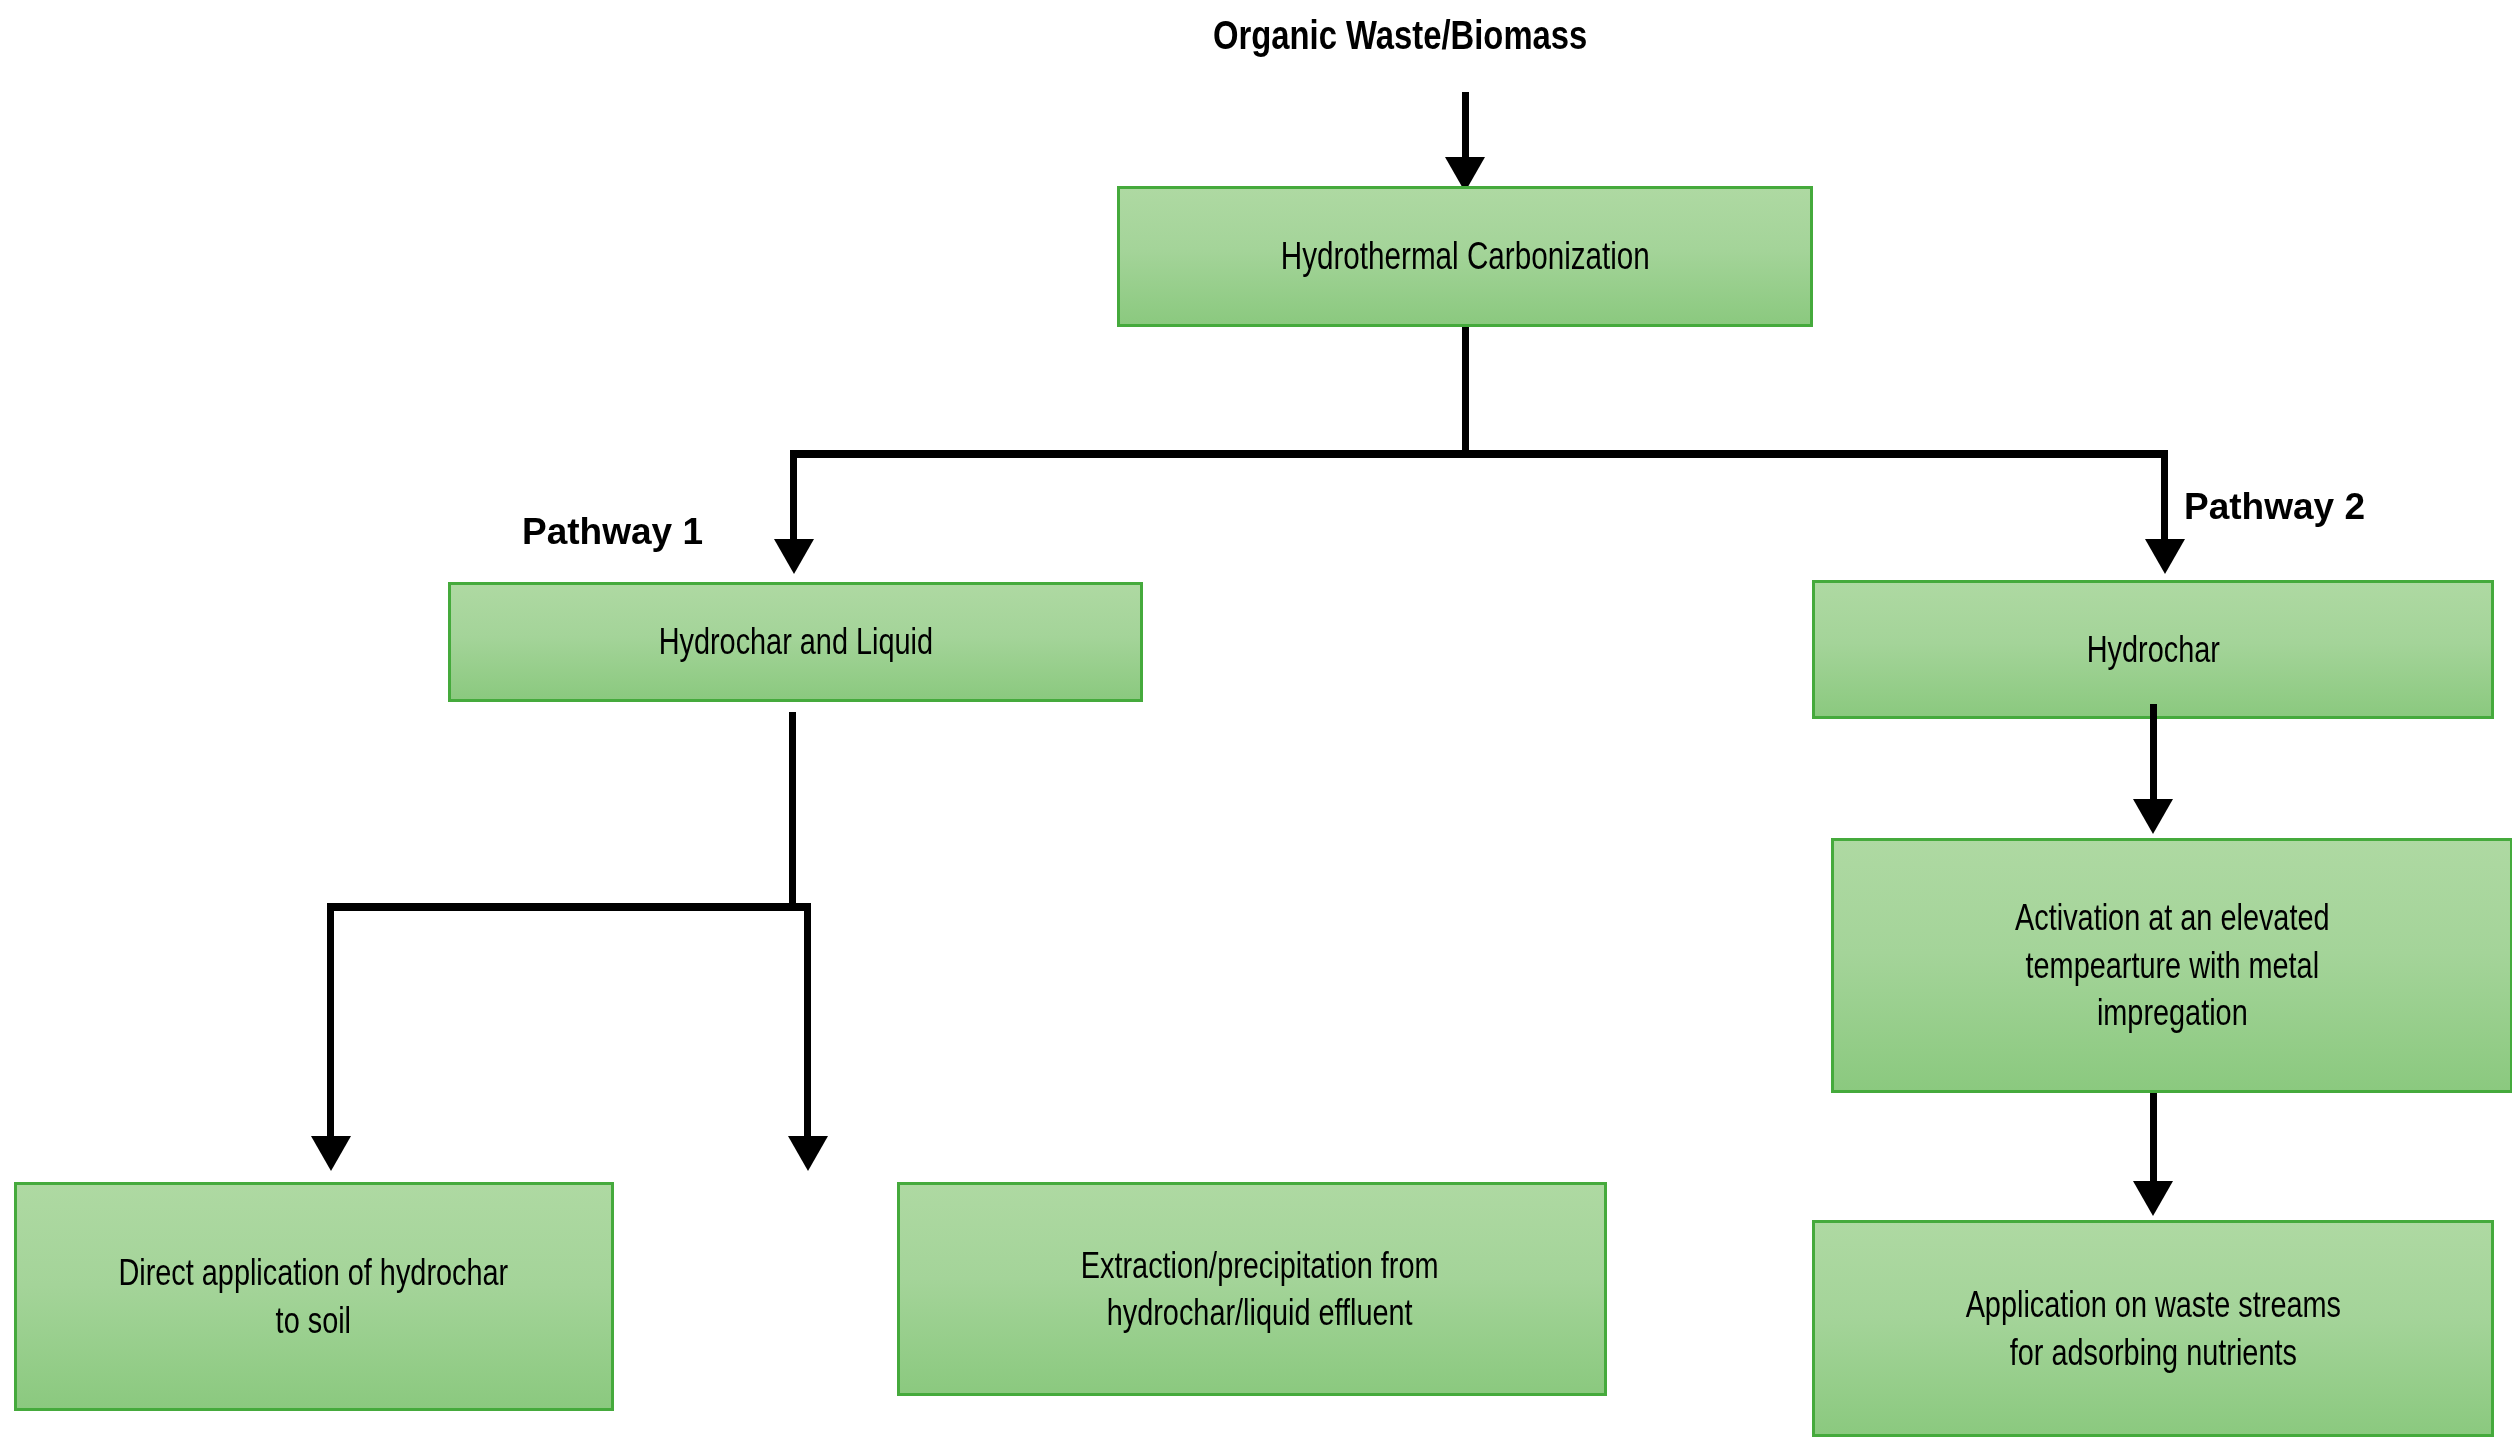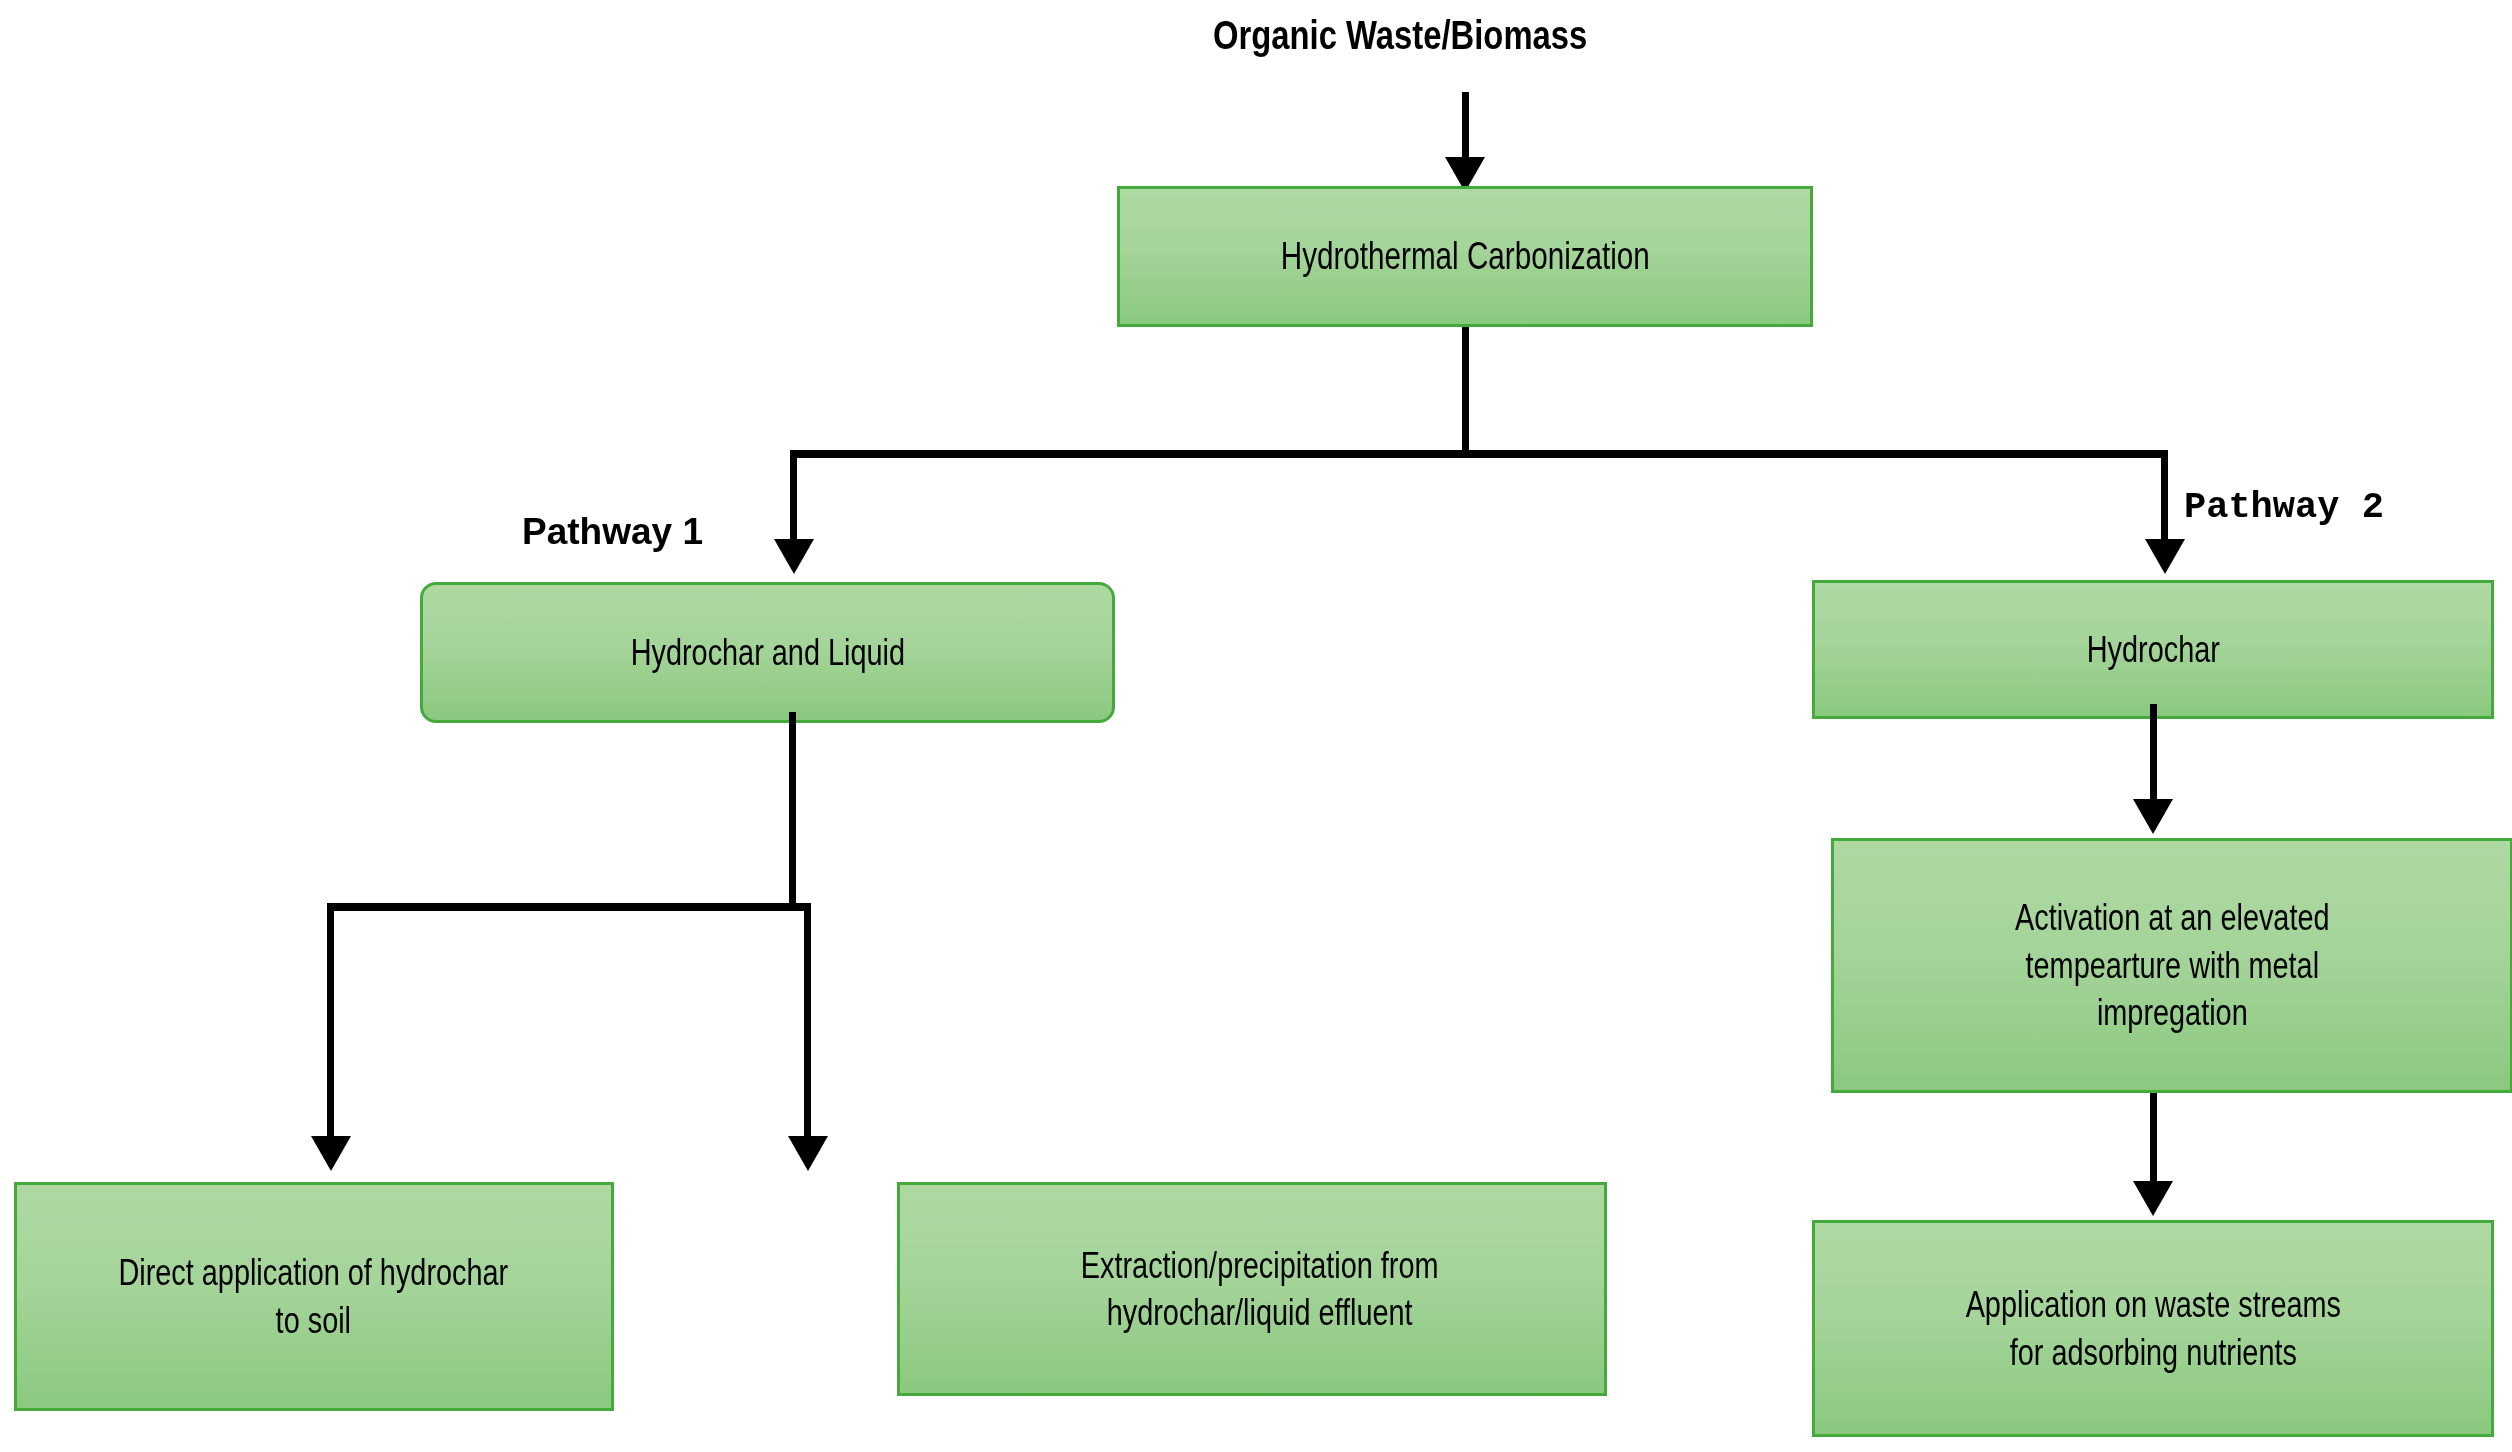--- a/index.html
+++ b/index.html
@@ -88,23 +88,23 @@
   <div class="vline" style="left:1462px; top:327px; height:131px;"></div>
   <div class="hline" style="left:790px; top:450px; width:1378px;"></div>
 
   <div class="vline" style="left:790px; top:450px; height:99px;"></div>
   <div class="arrowhead" style="left:774px; top:539px;"></div>
 
   <div class="vline" style="left:2161px; top:450px; height:99px;"></div>
   <div class="arrowhead" style="left:2145px; top:539px;"></div>
 
   <div class="plain-text" style="left:522px; top:511px; font-size:37px;">Pathway 1</div>
-  <div class="plain-text" style="left:2184px; top:486px; font-size:37px;font-family:Liberation Mono, monospace;">Pathway 2</div>
+  <div class="plain-text" style="left:2184px; top:486px; font-size:37px;">Pathway 2</div>
 
-  <div class="node" style="left:420px; top:582px; width:695px; height:141px; font-size:37px;border-radius:16px;">
+  <div class="node" style="left:448px; top:582px; width:695px; height:120px; font-size:37px;">
     <span class="label">Hydrochar and Liquid</span>
   </div>
 
   <div class="node" style="left:1812px; top:580px; width:682px; height:139px; font-size:37px;">
     <span class="label">Hydrochar</span>
   </div>
 
   <div class="vline" style="left:789px; top:712px; height:195px;"></div>
   <div class="hline" style="left:327px; top:903px; width:484px;"></div>
 

